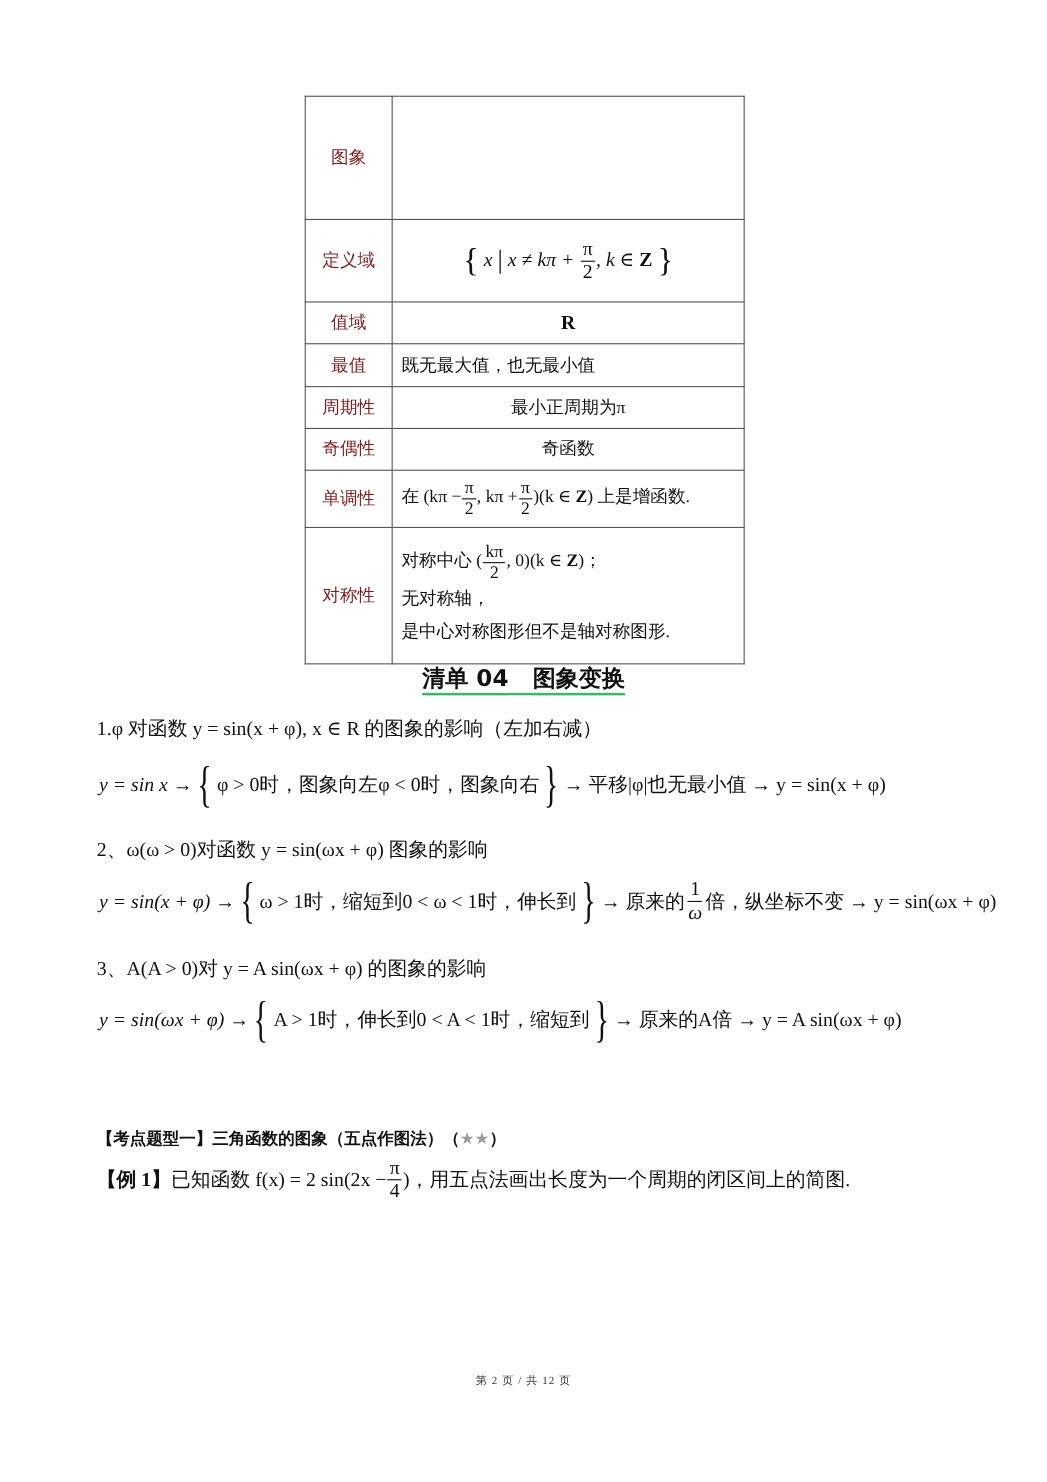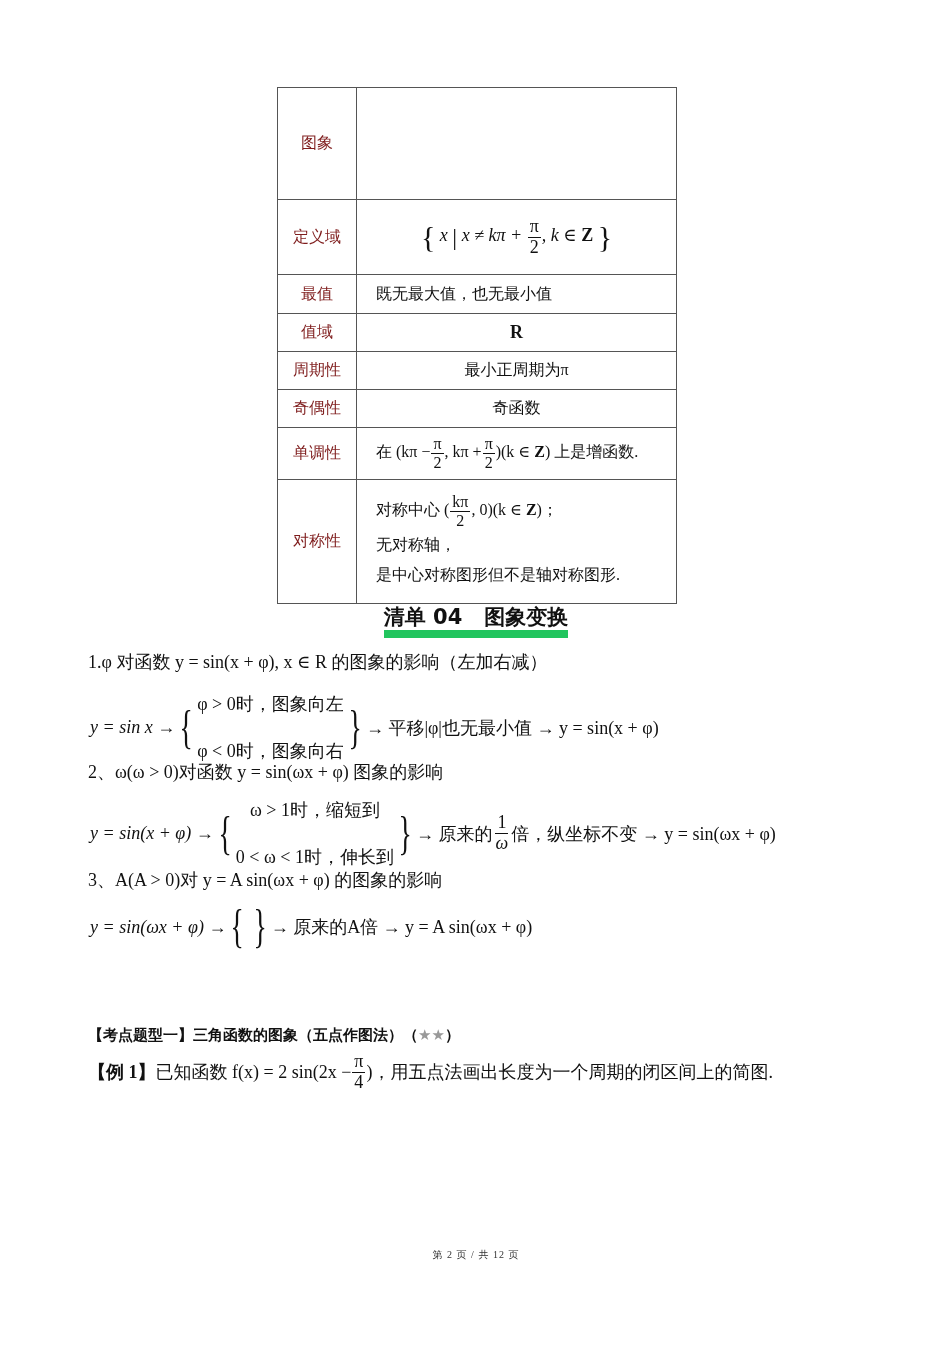--- a/index.html
+++ b/index.html
@@ -3,35 +3,35 @@
 <meta charset="utf-8">
 <style>
   html, body { margin:0; padding:0; background:#fff; }
   body { width:952px; height:1347px; position:relative; overflow:hidden;
          font-family:"Liberation Serif","DejaVu Serif",serif; color:#111; }
   .abs { position:absolute; }
   table.props { position:absolute; left:277px; top:87px; width:400px; border-collapse:collapse;
                 font-size:16px; }
   table.props td { border:1.5px solid #555; padding:0; vertical-align:middle; }
   table.props td.lab { width:78px; text-align:center; color:#7f1d1d; }
-  table.props td.val { padding:0 19px; }
+  table.props td.val { padding:0 8px; }
   .center { text-align:center; }
   .frac { display:inline-flex; flex-direction:column; align-items:center; vertical-align:middle;
           line-height:1.1; margin:0 1px; }
   .frac .num { border-bottom:1px solid #111; padding:0 2px; }
   .frac .den { padding:0 2px; }
   i { font-style:italic; }
   .bold { font-weight:bold; }
   .heading { left:0; width:952px; top:603px; text-align:center; font-family:"DejaVu Sans",sans-serif;
              font-weight:bold; font-size:21px; }
-  .heading span { border-bottom:8px solid #22c55e; padding-bottom:1px; }
+  .heading span { border-bottom:2px solid #22c55e; padding-bottom:1px; }
   .line { font-size:18px; white-space:nowrap; }
   .case { display:inline-flex; align-items:center; vertical-align:middle; }
   .brace { font-size:46px; line-height:1; transform:scaleX(0.6); font-weight:200; }
-  .caserows { display:inline-flex; flex-direction:column; line-height:28px;gap:19px; }
+  .caserows { display:inline-flex; line-height:28px; }
   .caserows.c { text-align:center; }
   .math-row { font-size:18px; display:flex; align-items:center; white-space:nowrap; }
   .sans { font-family:"DejaVu Sans",sans-serif; }
   .star { color:#999; }
   .footer { left:0; width:952px; top:1248px; text-align:center; font-size:10px; color:#333; letter-spacing:1px; }
 </style>
 </head>
 <body>
 
 <table class="props">
@@ -47,27 +47,27 @@
       <i>x</i>
       <span style="font-size:24px;vertical-align:middle">|</span>
       <i>x ≠ kπ +</i>
       <span class="frac">
             <span class="num">π</span>
             <span class="den">2</span>
           </span><i>, k ∈ </i><b>Z</b>
       <span style="font-size:30px;vertical-align:middle">}</span>
     </td>
   </tr>
+  <tr style="height:38px">
+    <td class="lab">值域</td>
+    <td class="val center bold" style="font-size:18px">R</td>
+  </tr>
   <tr style="height:39px">
     <td class="lab">最值</td>
     <td class="val">既无最大值，也无最小值</td>
-  </tr>
-  <tr style="height:38px">
-    <td class="lab">值域</td>
-    <td class="val center bold" style="font-size:18px">R</td>
   </tr>
   <tr style="height:38px">
     <td class="lab">周期性</td>
     <td class="val center">最小正周期为π</td>
   </tr>
   <tr style="height:38px">
     <td class="lab">奇偶性</td>
     <td class="val center">奇函数</td>
   </tr>
   <tr style="height:52px">
@@ -131,20 +131,24 @@
       <i class="den">ω</i>
     </span>
   <span>倍，纵坐标不变 → y = sin(ωx + φ)</span>
 </div>
 
 <div class="abs line" style="left:88px;top:868px">3、A(A &gt; 0)对 y = A sin(ωx + φ) 的图象的影响</div>
 <div class="abs math-row" style="left:90px;top:904px">
   <i>y = sin(ωx + φ) →</i>
   <span class="case">
     <span class="brace">{</span>
+    <span class="caserows c">
+      <span>A &gt; 1时，伸长到</span>
+      <span>0 &lt; A &lt; 1时，缩短到</span>
+    </span>
     <span class="brace">}</span>
   </span>
   <span>→ 原来的A倍 → y = A sin(ωx + φ)</span>
 </div>
 
 <div class="abs line sans bold" style="left:88px;top:1026px;font-size:15px">
   <span>【考点题型一】三角函数的图象（五点作图法）（</span><span class="star">★★</span><span>）</span>
 </div>
 
 <div class="abs line" style="left:88px;top:1052px;display:flex;align-items:center">

